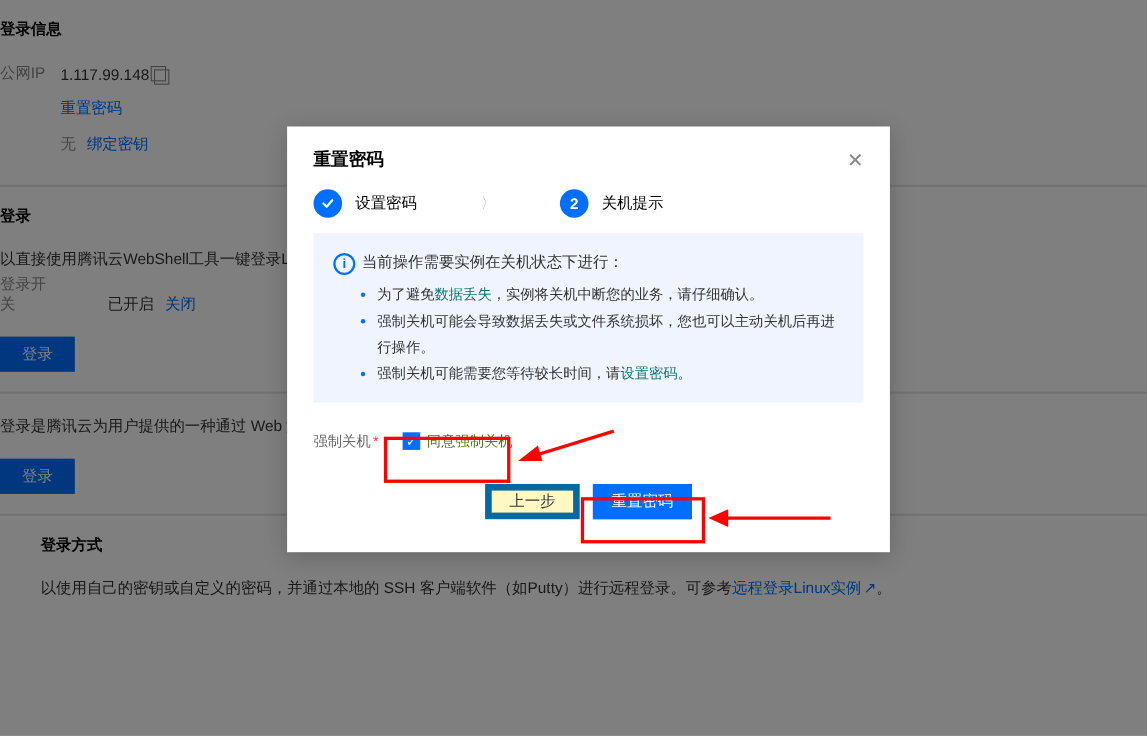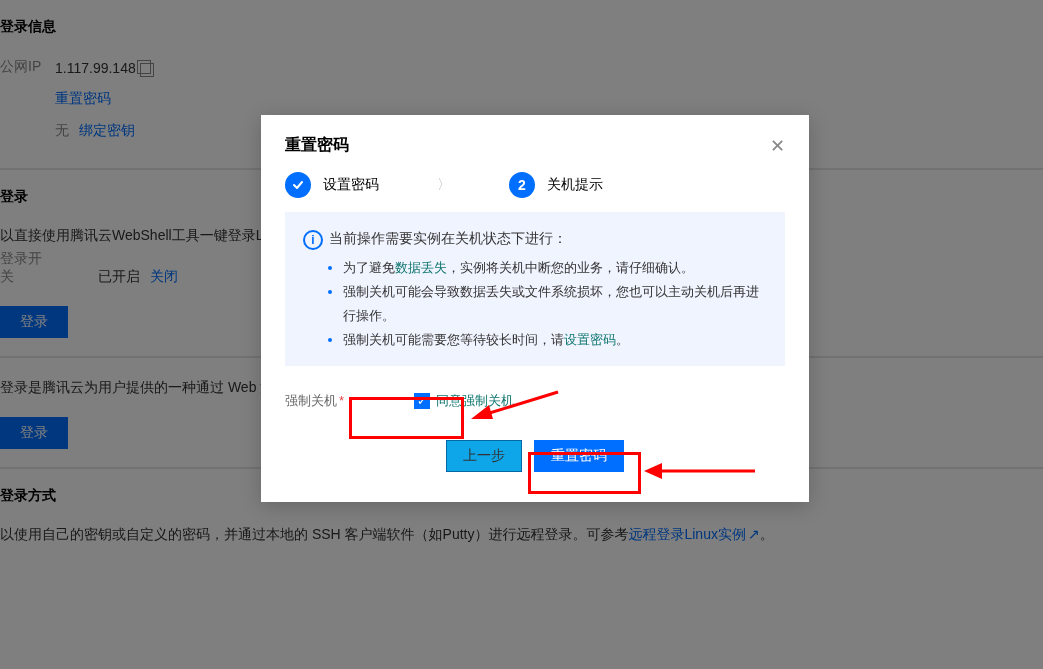--- a/index.html
+++ b/index.html
@@ -35,29 +35,29 @@
   .step-label{color:#000;font-size:14px;}
   .step-sep{margin:0 20px;color:#bbb;font-size:14px;}
   .alert{margin:0 24px 14px 24px;background:#f0f4ff;padding:18px 18px 14px 44px;position:relative;}
   .alert .info-ico{position:absolute;left:18px;top:18px;width:16px;height:16px;border-radius:50%;
     border:2px solid #006eff;color:#006eff;font-size:12px;display:flex;align-items:center;justify-content:center;font-weight:700;}
   .alert-head{color:#333;margin-bottom:8px;font-size:14px;}
   .alert ul{margin:0;padding:0 0 0 14px;}
   .alert li{color:#333;font-size:13px;line-height:1.85;}
   .alert li::marker{color:#006eff;}
   .warn{color:#0f766e;}
-  .form-row{display:flex;align-items:center;padding:6px 24px 10px 24px;gap:48px;}
+  .form-row{display:flex;align-items:center;padding:6px 24px 10px 24px;}
   .form-lbl{color:#666;font-size:13px;}
   .req{color:#e54545;margin-left:2px;}
   .chk-wrap{display:flex;align-items:center;margin-left:14px;padding:6px 8px;}
   .chk{width:16px;height:16px;background:#006eff;display:inline-flex;align-items:center;justify-content:center;color:#fff;font-size:12px;margin-right:6px;cursor:pointer;}
-  .chk-label{color:#0f766e;font-size:13px;cursor:pointer;}
+  .chk-label{color:#4d7c0f;font-size:13px;cursor:pointer;}
   .modal-foot{display:flex;justify-content:center;gap:12px;padding:14px 0 30px 0;}
   .btn{height:32px;min-width:76px;padding:0 16px;font-size:14px;cursor:pointer;display:inline-flex;align-items:center;justify-content:center;}
-  .btn-outline{background:#0ea5e9;border:1px solid #0369a1;color:#333;}
+  .btn-outline{background:#fef9c3;border:6px solid #0369a1;color:#333;}
   .btn-primary{background:#006eff;color:#fff;border:1px solid #006eff;}
   
   .anno{position:absolute;border:3px solid #ff0000;pointer-events:none;}
   .arrow{position:absolute;pointer-events:none;}
 </style>
 </head>
 <body>
 
 <div class="page">
 
@@ -90,21 +90,21 @@
     </div>
     <div style="height:10px;"></div>
     <button class="btn-primary-sm">登录</button>
   </div>
 
   <div class="sect">
     <p>登录是腾讯云为用户提供的一种通过 Web 浏览器</p>
     <button class="btn-primary-sm">登录</button>
   </div>
 
-  <div class="sect" style="border-bottom:none;">
+  <div class="sect" style="border-bottom:none;padding-left:37px;">
     <h3>登录方式</h3>
     <p>
       <span>以使用自己的密钥或自定义的密码，并通过本地的 SSH 客户端软件（如Putty）进行远程登录。可参考</span><a href="#"><span>远程登录Linux实例</span><span class="ext-icon">↗</span></a><span>。</span>
     </p>
   </div>
 
   <div class="dim"></div>
 
   <div class="modal">
     <div class="modal-head">

